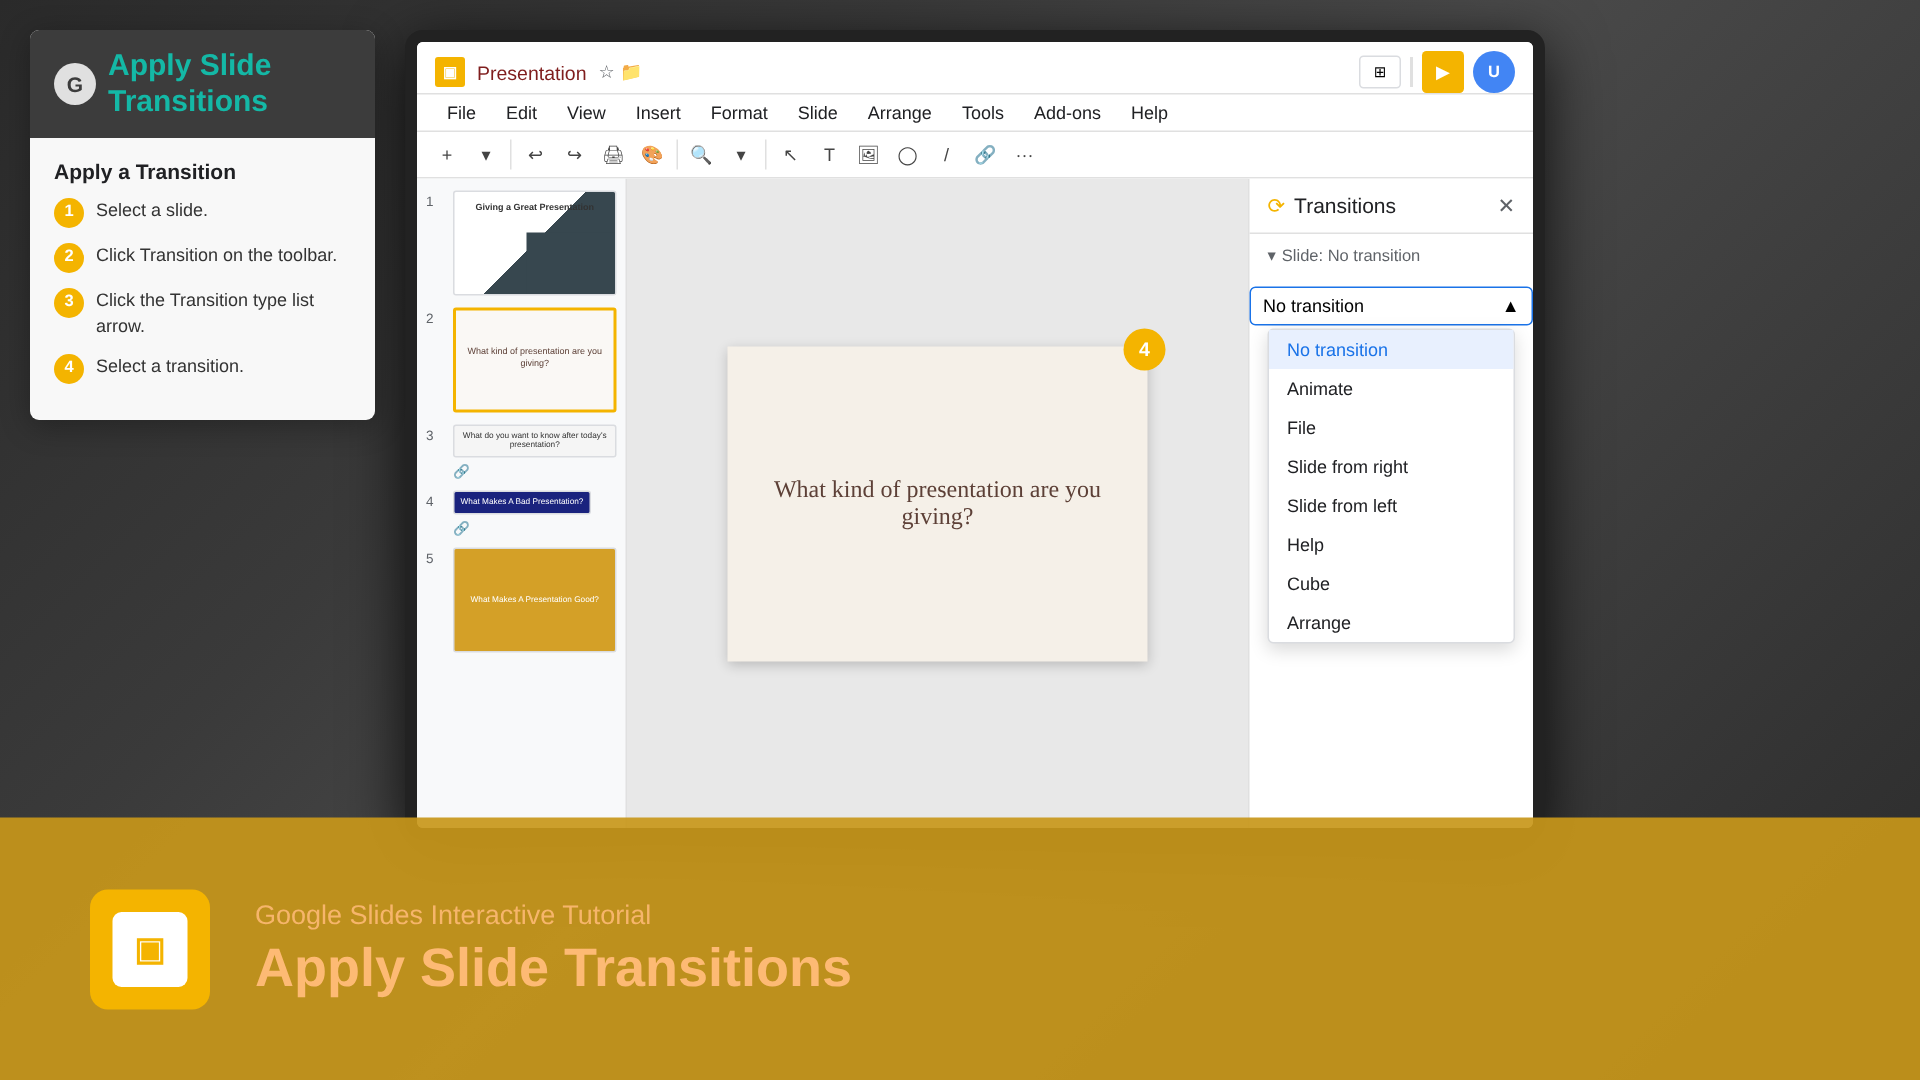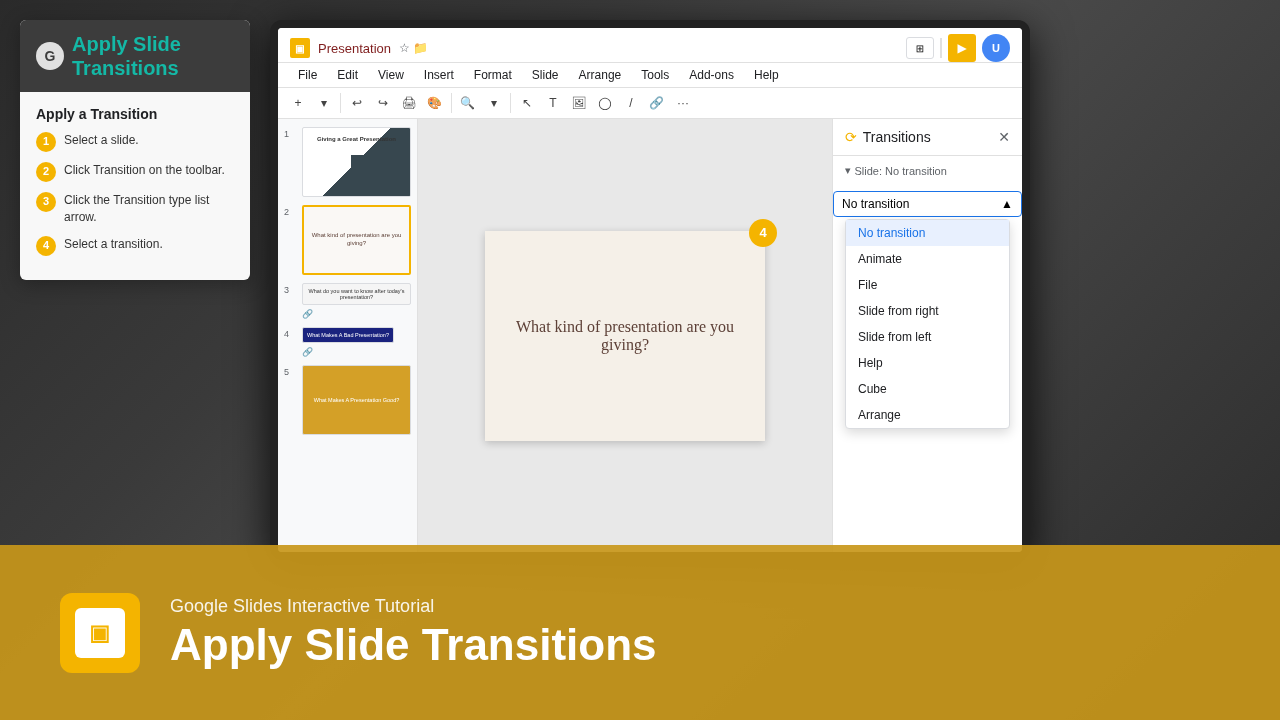--- a/index.html
+++ b/index.html
@@ -474,29 +474,29 @@
       display: flex;
       align-items: center;
       justify-content: center;
     }
     .slides-icon-symbol {
       color: #f4b400;
       font-size: 22px;
       font-weight: bold;
     }
     .banner-text {
-      color: #ffffff;
+      color: #fdba74;
     }
     .banner-subtitle {
       font-size: 18px;
       opacity: 0.9;
       margin-bottom: 4px;
     }
     .banner-main-title {
-      font-size: 44px;
+      font-size: 36px;
       font-weight: bold;
       line-height: 1.1;
     }
   </style>
 </head>
 <body>
 
 <div class="bg-overlay"></div>
 
 <div class="instruction-panel">

